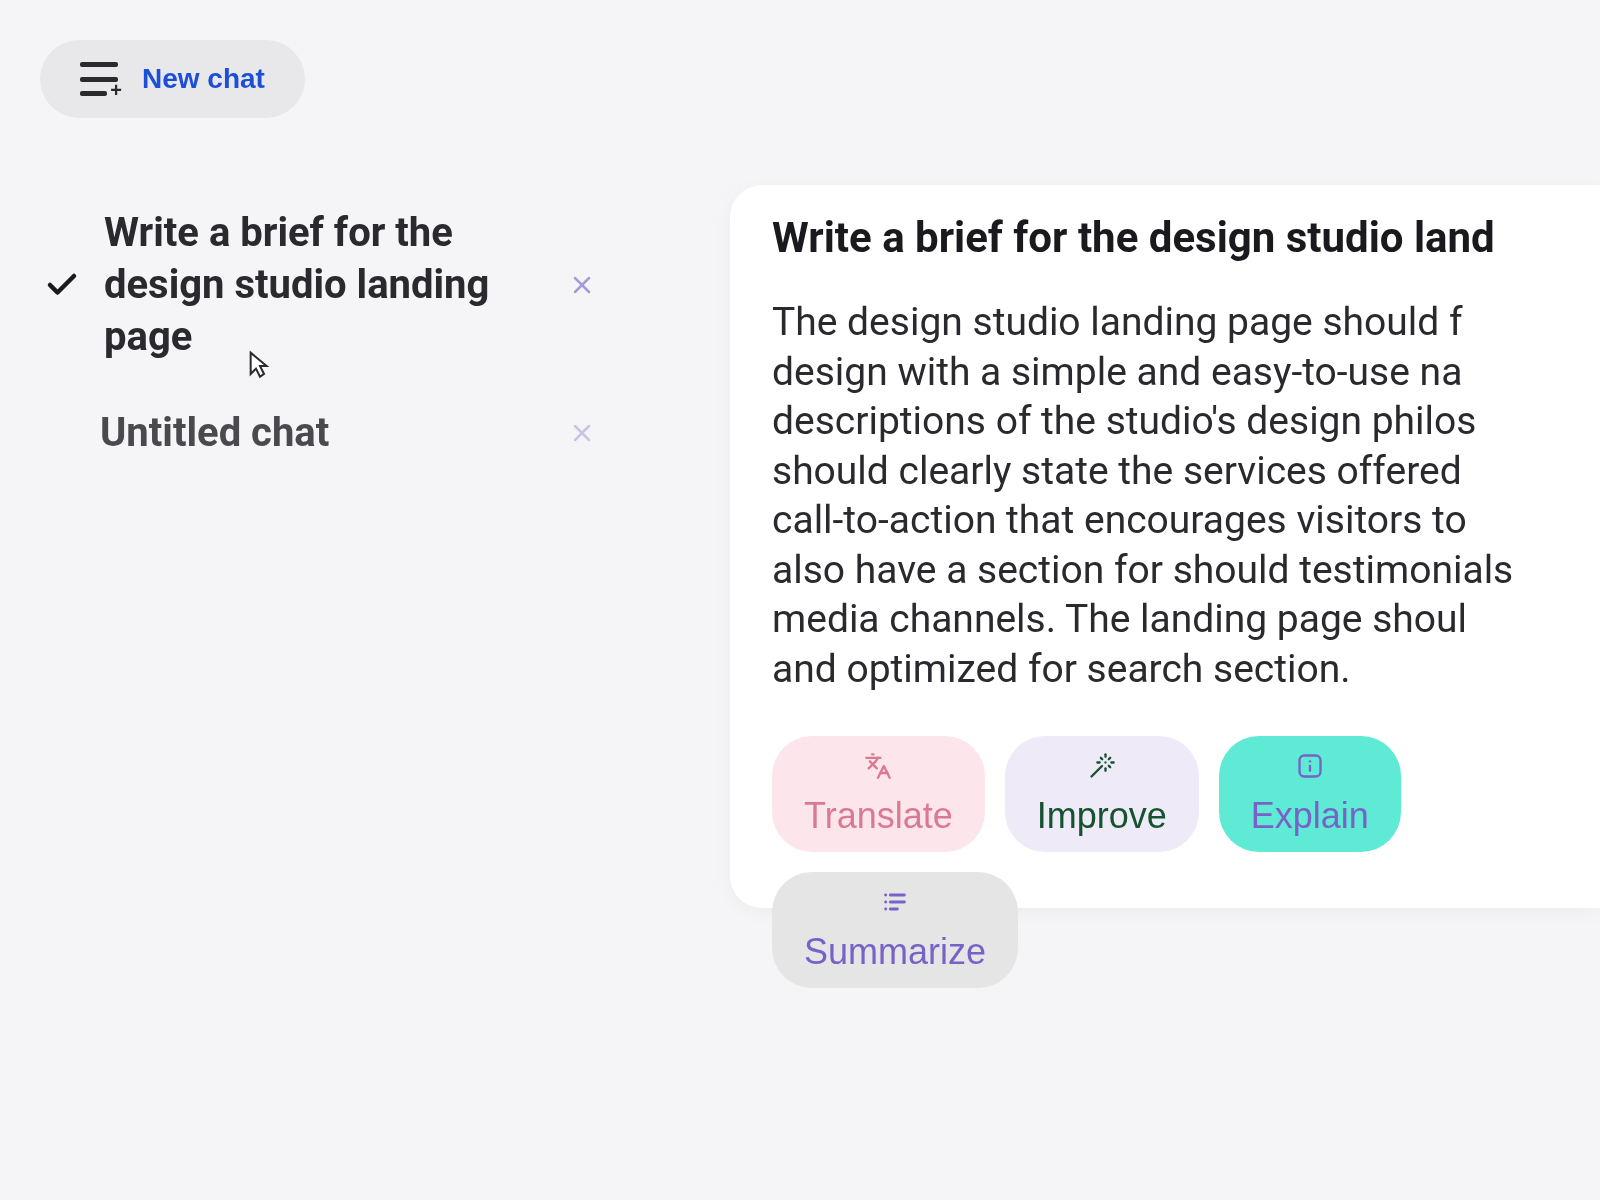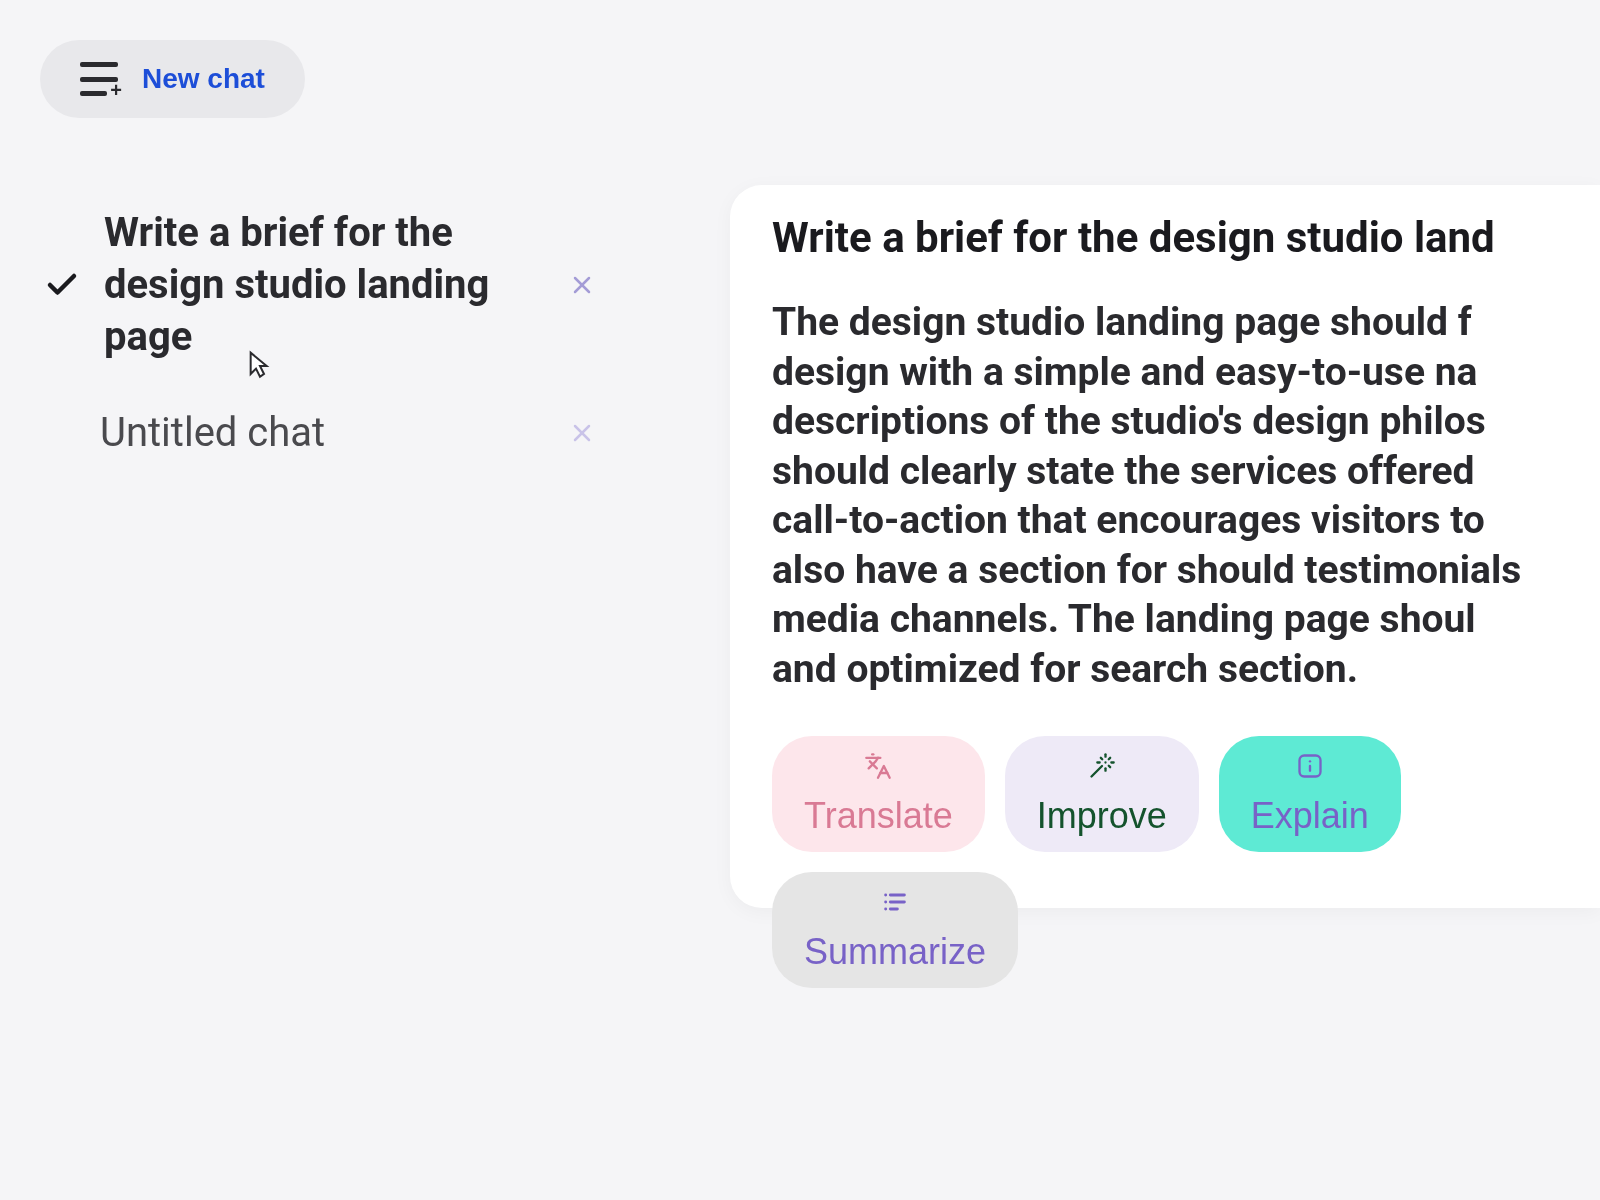--- a/index.html
+++ b/index.html
@@ -101,21 +101,21 @@
       font-size: 40px;
       line-height: 1.3;
       color: #2a2a2e;
     }
     
     .chat-item.active .chat-item-title {
       font-weight: 700;
     }
     
     .chat-item.inactive .chat-item-title {
-      font-weight: 400;
+      font-weight: 700;
       color: #4a4a4e;
       padding-left: 60px;
     }
     
     .close-icon {
       width: 36px;
       height: 36px;
       flex-shrink: 0;
       display: flex;
       align-items: center;
@@ -156,21 +156,20 @@
       line-height: 1.27;
       color: #2a2a2e;
       font-weight: 400;
       white-space: nowrap;
       overflow: hidden;
     }
     
     .content-body p {
       white-space: nowrap;
       overflow: hidden;
-      font-weight: bold;
     }
     
     .action-buttons {
       display: flex;
       flex-wrap: wrap;
       gap: 20px;
       margin-top: 42px;
     }
     
     .action-button {

